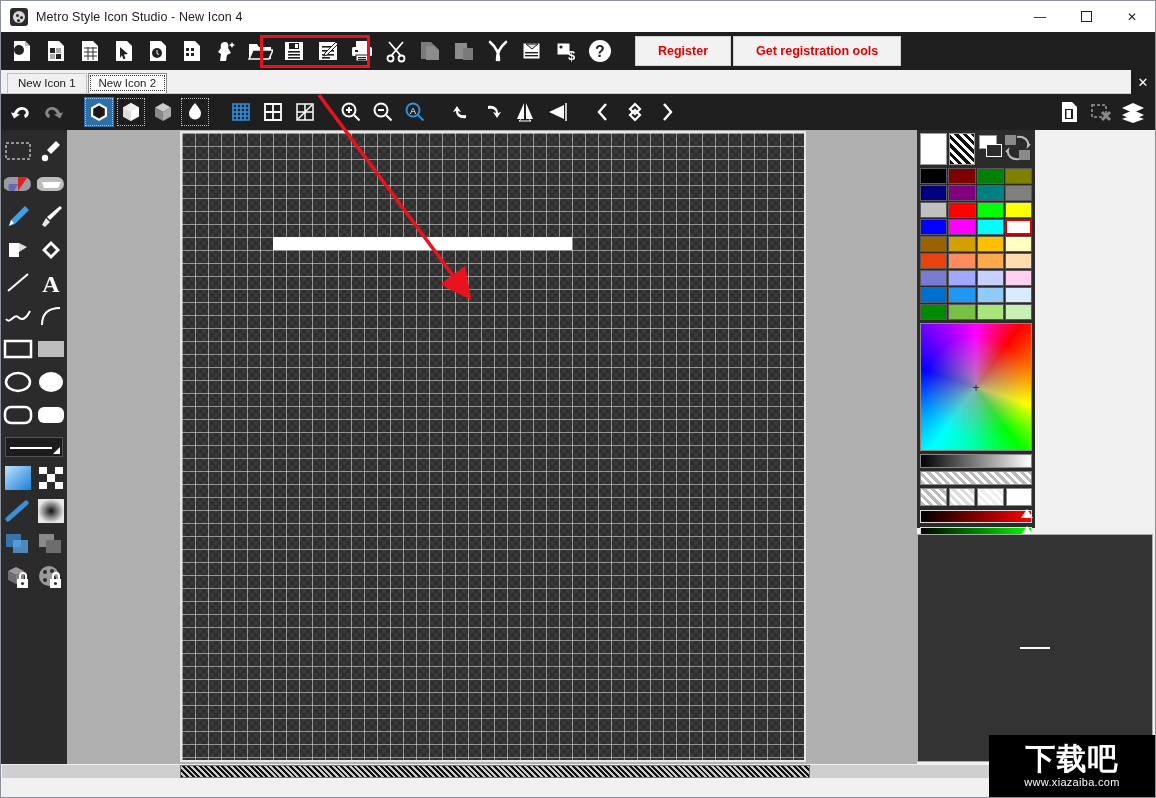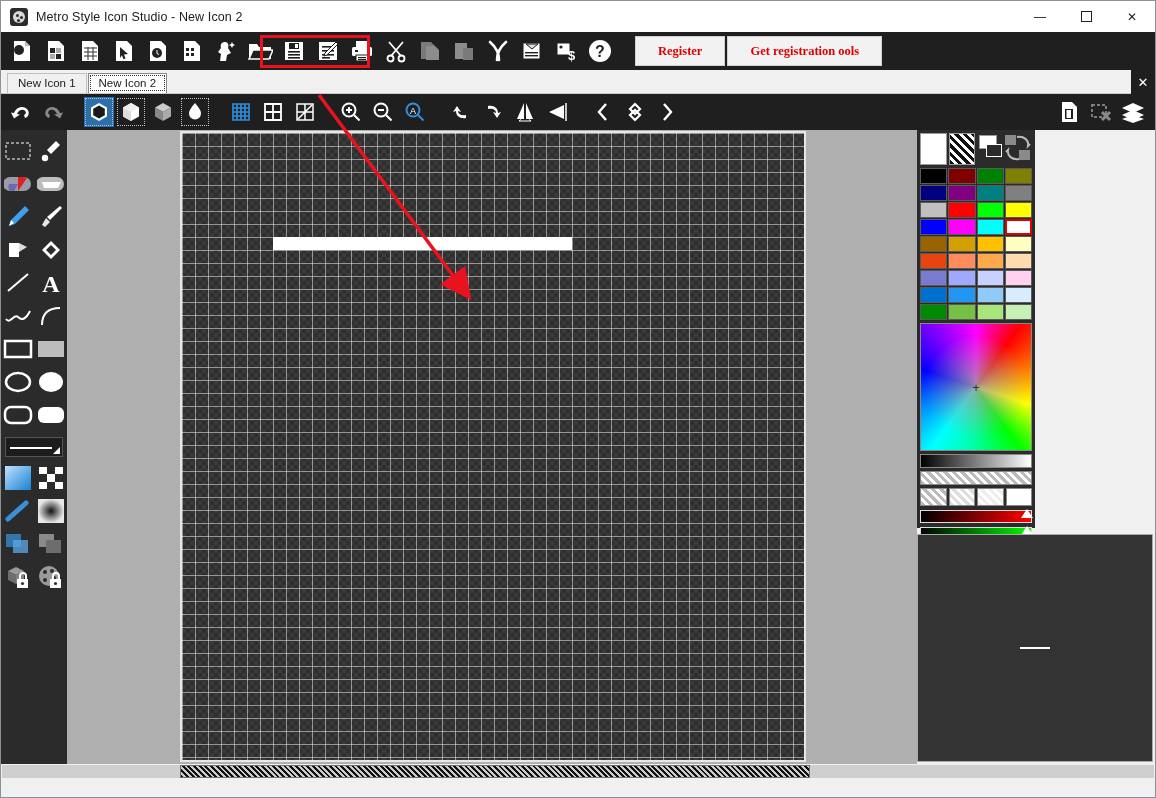--- a/index.html
+++ b/index.html
@@ -34,21 +34,21 @@
   .menu-item u { text-decoration: underline; }
 
   
   .toolbar1 { height: 38px; background: #1f1f1f; display: flex;
               align-items: center; padding-left: 4px; position: relative; }
   .tbtn { width: 32px; height: 32px; display: flex; align-items: center;
           justify-content: center; margin: 0 1px; flex: 0 0 auto; }
   .tbtn svg { display: block; }
   .hl-box { position: absolute; left: 259px; top: 3px; width: 110px; height: 33px;
             border: 3px solid #e8131e; pointer-events: none; }
-  .reg-wrap { display: flex; margin-left: 18px; height: 30px; gap: 2px; font-family: Liberation Serif, serif; }
+  .reg-wrap { display: flex; margin-left: 18px; height: 30px; gap: 2px; }
   .reg-btn { background: #f2f2f2; color: #e00000; font-size: 12.5px;
              font-weight: bold; display: flex; align-items: center;
              justify-content: center; padding: 0 22px; border: 1px solid #d0d0d0; }
 
   
   .tabbar { height: 24px; background: #f0f0f0; display: flex;
             align-items: flex-end; padding-left: 6px; position: relative;
             border-bottom: 1px solid #c8c8c8; }
   .tab { font-size: 11.5px; color: #1a1a1a; padding: 3px 10px 4px;
          background: #f0f0f0; border: 1px solid #c0c0c0;
@@ -163,21 +163,21 @@
               background: repeating-linear-gradient(45deg,#111 0 2px,#ccc 2px 4px);
               border: 1px solid #707070; }
 </style>
 </head>
 <body>
 
 <div class="app">
 
   <div class="titlebar">
     <div class="app-icon"></div>
-    <span class="title-text">Metro Style Icon Studio - New Icon 2</span>
+    <span class="title-text">Metro Style Icon Studio - New Icon 4</span>
     <div class="wincontrols">
       <div class="wbtn">—</div>
       <div class="wbtn">
         <svg width="11" height="11" viewBox="0 0 11 11">
             <rect x="0.5" y="0.5" width="10" height="10" fill="none" stroke="#202020"></rect>
           </svg>
       </div>
       <div class="wbtn close">✕</div>
     </div>
   </div>
@@ -775,20 +775,24 @@
       <div class="bigpreview"></div>
     </div>
   </div>
 
   <div class="hscroll">
     <div class="hs-track">
       <div class="hs-thumb"></div>
     </div>
   </div>
 
+  <div class="watermark">
+    <div class="wm-cn">下载吧</div>
+    <div class="wm-url">www.xiazaiba.com</div>
+  </div>
 
   <svg class="arrow-svg">
     <defs>
       <marker id="ah" markerWidth="9" markerHeight="9" refX="5" refY="4.5" orient="auto">
         <path d="M0 0L9 4.5L0 9z" fill="#e8131e"></path>
       </marker>
     </defs>
     <line x1="318" y1="94" x2="462" y2="288" stroke="#e8131e" stroke-width="3.5" marker-end="url(#ah)"></line>
   </svg>
 

